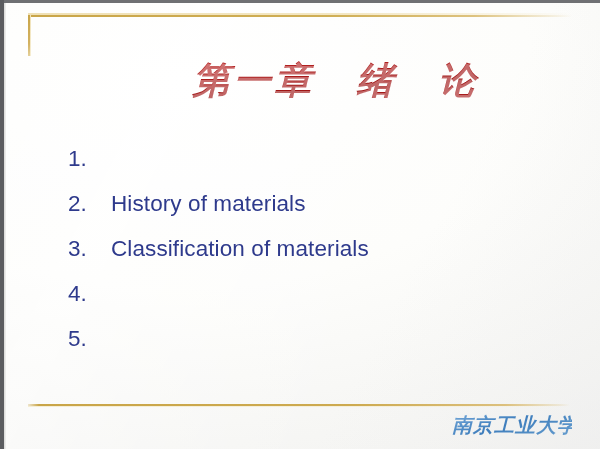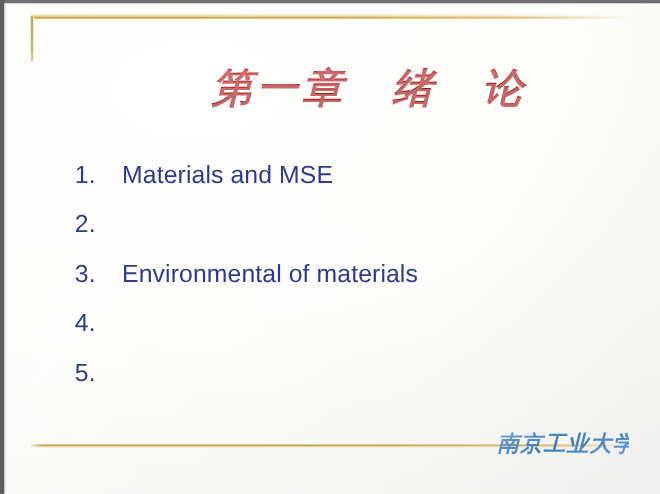--- a/index.html
+++ b/index.html
@@ -136,21 +136,21 @@
     color: #2e3a8c;
   }
   .list-text {
     color: #2e3a8c;
     white-space: nowrap;
   }
 
   
   .logo {
     position: absolute;
-    left: 452px; top: 390px;
+    left: 452px; top: 412px;
     width: 120px;
     text-align: center;
     font-family: "DejaVu Serif", "Liberation Serif", serif;
     font-style: italic;
     font-weight: bold;
     font-size: 20px;
     letter-spacing: 1px;
     color: #3f7fc0;
     background: linear-gradient(160deg, #6ba3d8 0%, #2f74b8 45%, #5f9ace 100%);
     -webkit-background-clip: text;
@@ -173,30 +173,30 @@
   <div class="gold-bracket-h"></div>
   <div class="gold-bracket-v"></div>
   <div class="gold-bracket-v-sheen"></div>
 
   <div class="title">第一章　绪　论</div>
 
   <div class="list">
 
     <div class="list-item">
       <span class="list-num">1.</span>
-      <span class="list-text">Materials and MSE</span>
     </div>
 
     <div class="list-item">
       <span class="list-num">2.</span>
+      <span class="list-text">History of materials</span>
     </div>
 
     <div class="list-item">
       <span class="list-num">3.</span>
-      <span class="list-text">Environmental of materials</span>
+      <span class="list-text">Classification of materials</span>
     </div>
 
     <div class="list-item">
       <span class="list-num">4.</span>
     </div>
 
     <div class="list-item">
       <span class="list-num">5.</span>
     </div>
 

